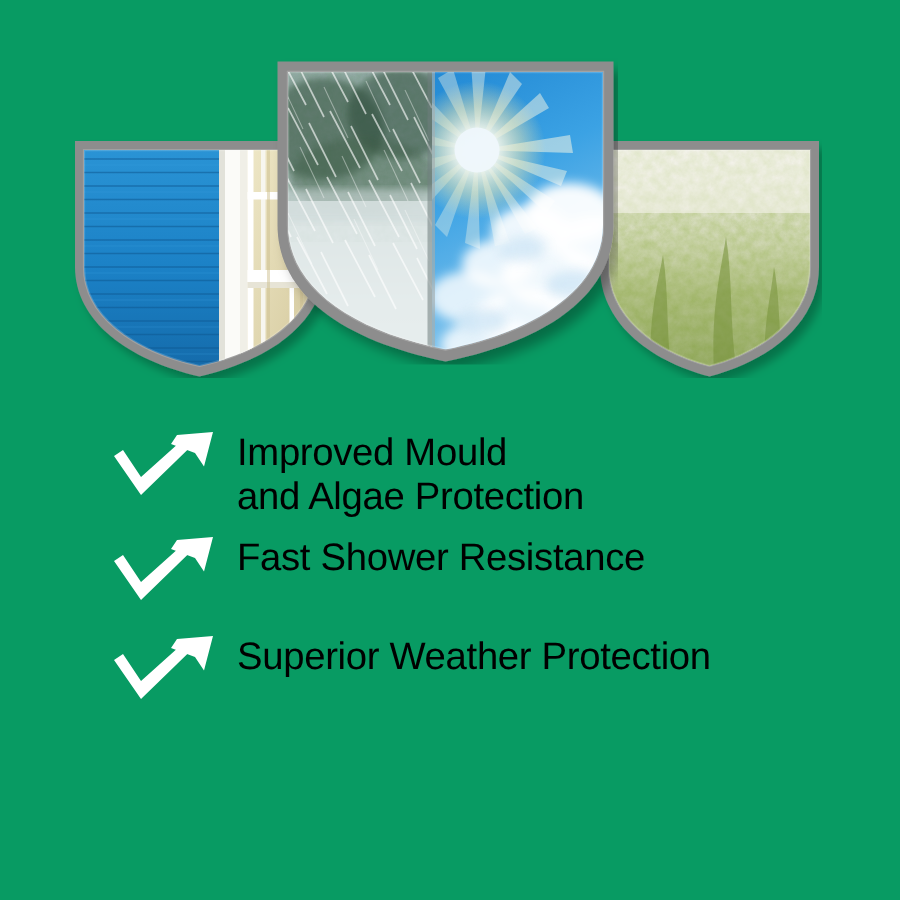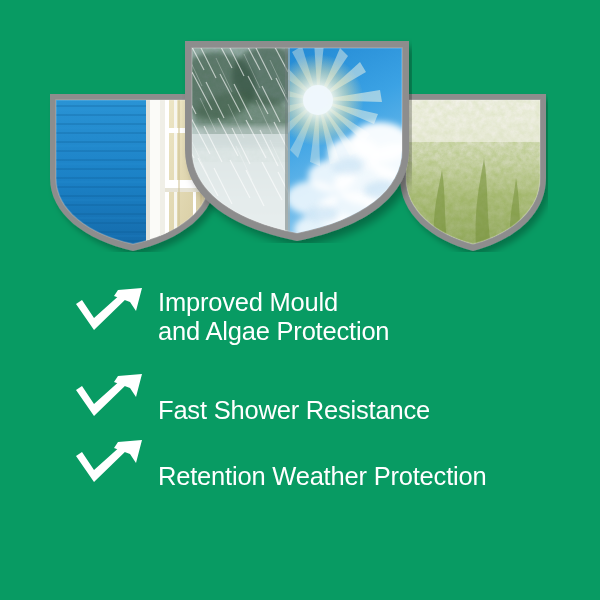--- a/index.html
+++ b/index.html
@@ -31,35 +31,35 @@
 
   
   #benefits {
     position: absolute;
     left: 0;
     top: 280px;
     width: 600px;
   }
   .benefit-row {
     display: flex;
-    align-items: flex-end;
+    align-items: flex-start;
     height: 66px;
     padding-left: 74px;
     box-sizing: border-box;
   }
   .benefit-row.tall { height: 78px; align-items: flex-start; padding-top: 8px; }
   .check-arrow-icon {
     flex: 0 0 auto;
     width: 72px;
     height: 50px;
     margin-right: 12px;
   }
   .check-arrow-icon svg { display: block; }
   .benefit-label {
-    color: #ffffff;
+    color: #000000;
     font-size: 25.5px;
     line-height: 28.5px;
     letter-spacing: -0.2px;
     white-space: pre-line;
     font-weight: 400;
   }
 </style>
 </head>
 <body>
 
@@ -382,17 +382,17 @@
     </div>
 
 
     <div class="benefit-row">
       <span class="check-arrow-icon">
         <svg width="72" height="50" viewBox="0 0 72 50">
           <path d="M2 16 L20 42 L55 8 L49 4 L20 30 L8 12 Z" fill="#ffffff"></path>
           <path d="M44 2 L68 0 L62 23 L56 14 L40 8 Z" fill="#ffffff"></path>
         </svg>
       </span>
-      <span class="benefit-label">Retention Weather Protection</span>
+      <span class="benefit-label">Superior Weather Protection</span>
     </div>
 
   </div>
 </div>
 
 </body></html>

